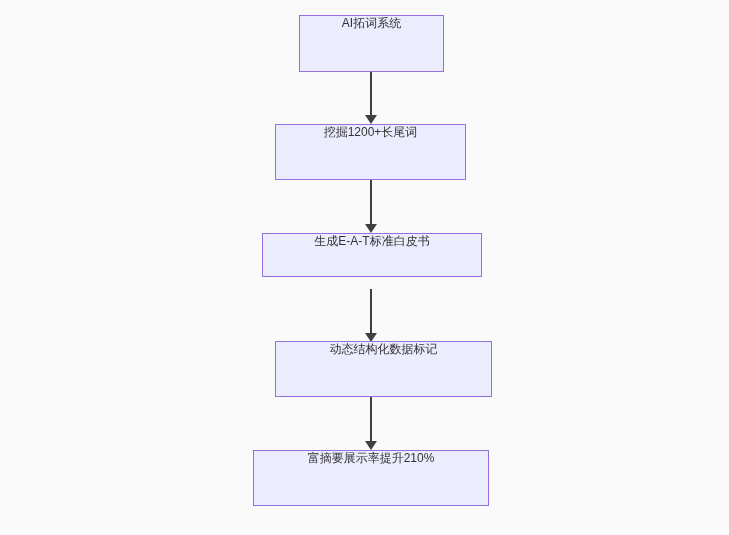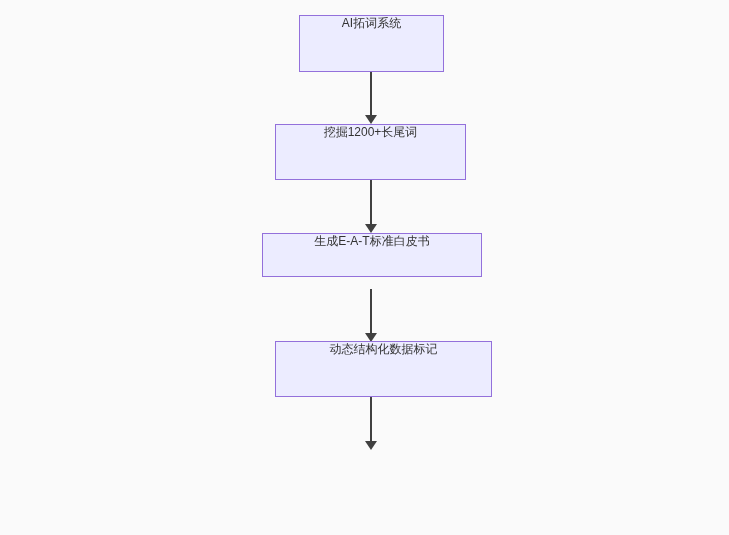--- a/index.html
+++ b/index.html
@@ -84,14 +84,17 @@
   <div class="edge-line edge-line-3"></div>
   <div class="edge-head edge-head-3"></div>
 
   <div class="node node-4">
     <span>动态结构化数据标记</span>
   </div>
 
   <div class="edge-line edge-line-4"></div>
   <div class="edge-head edge-head-4"></div>
 
+  <div class="node node-5">
+    <span>富摘要展示率提升210%</span>
+  </div>
 
 </div>
 
 </body></html>

